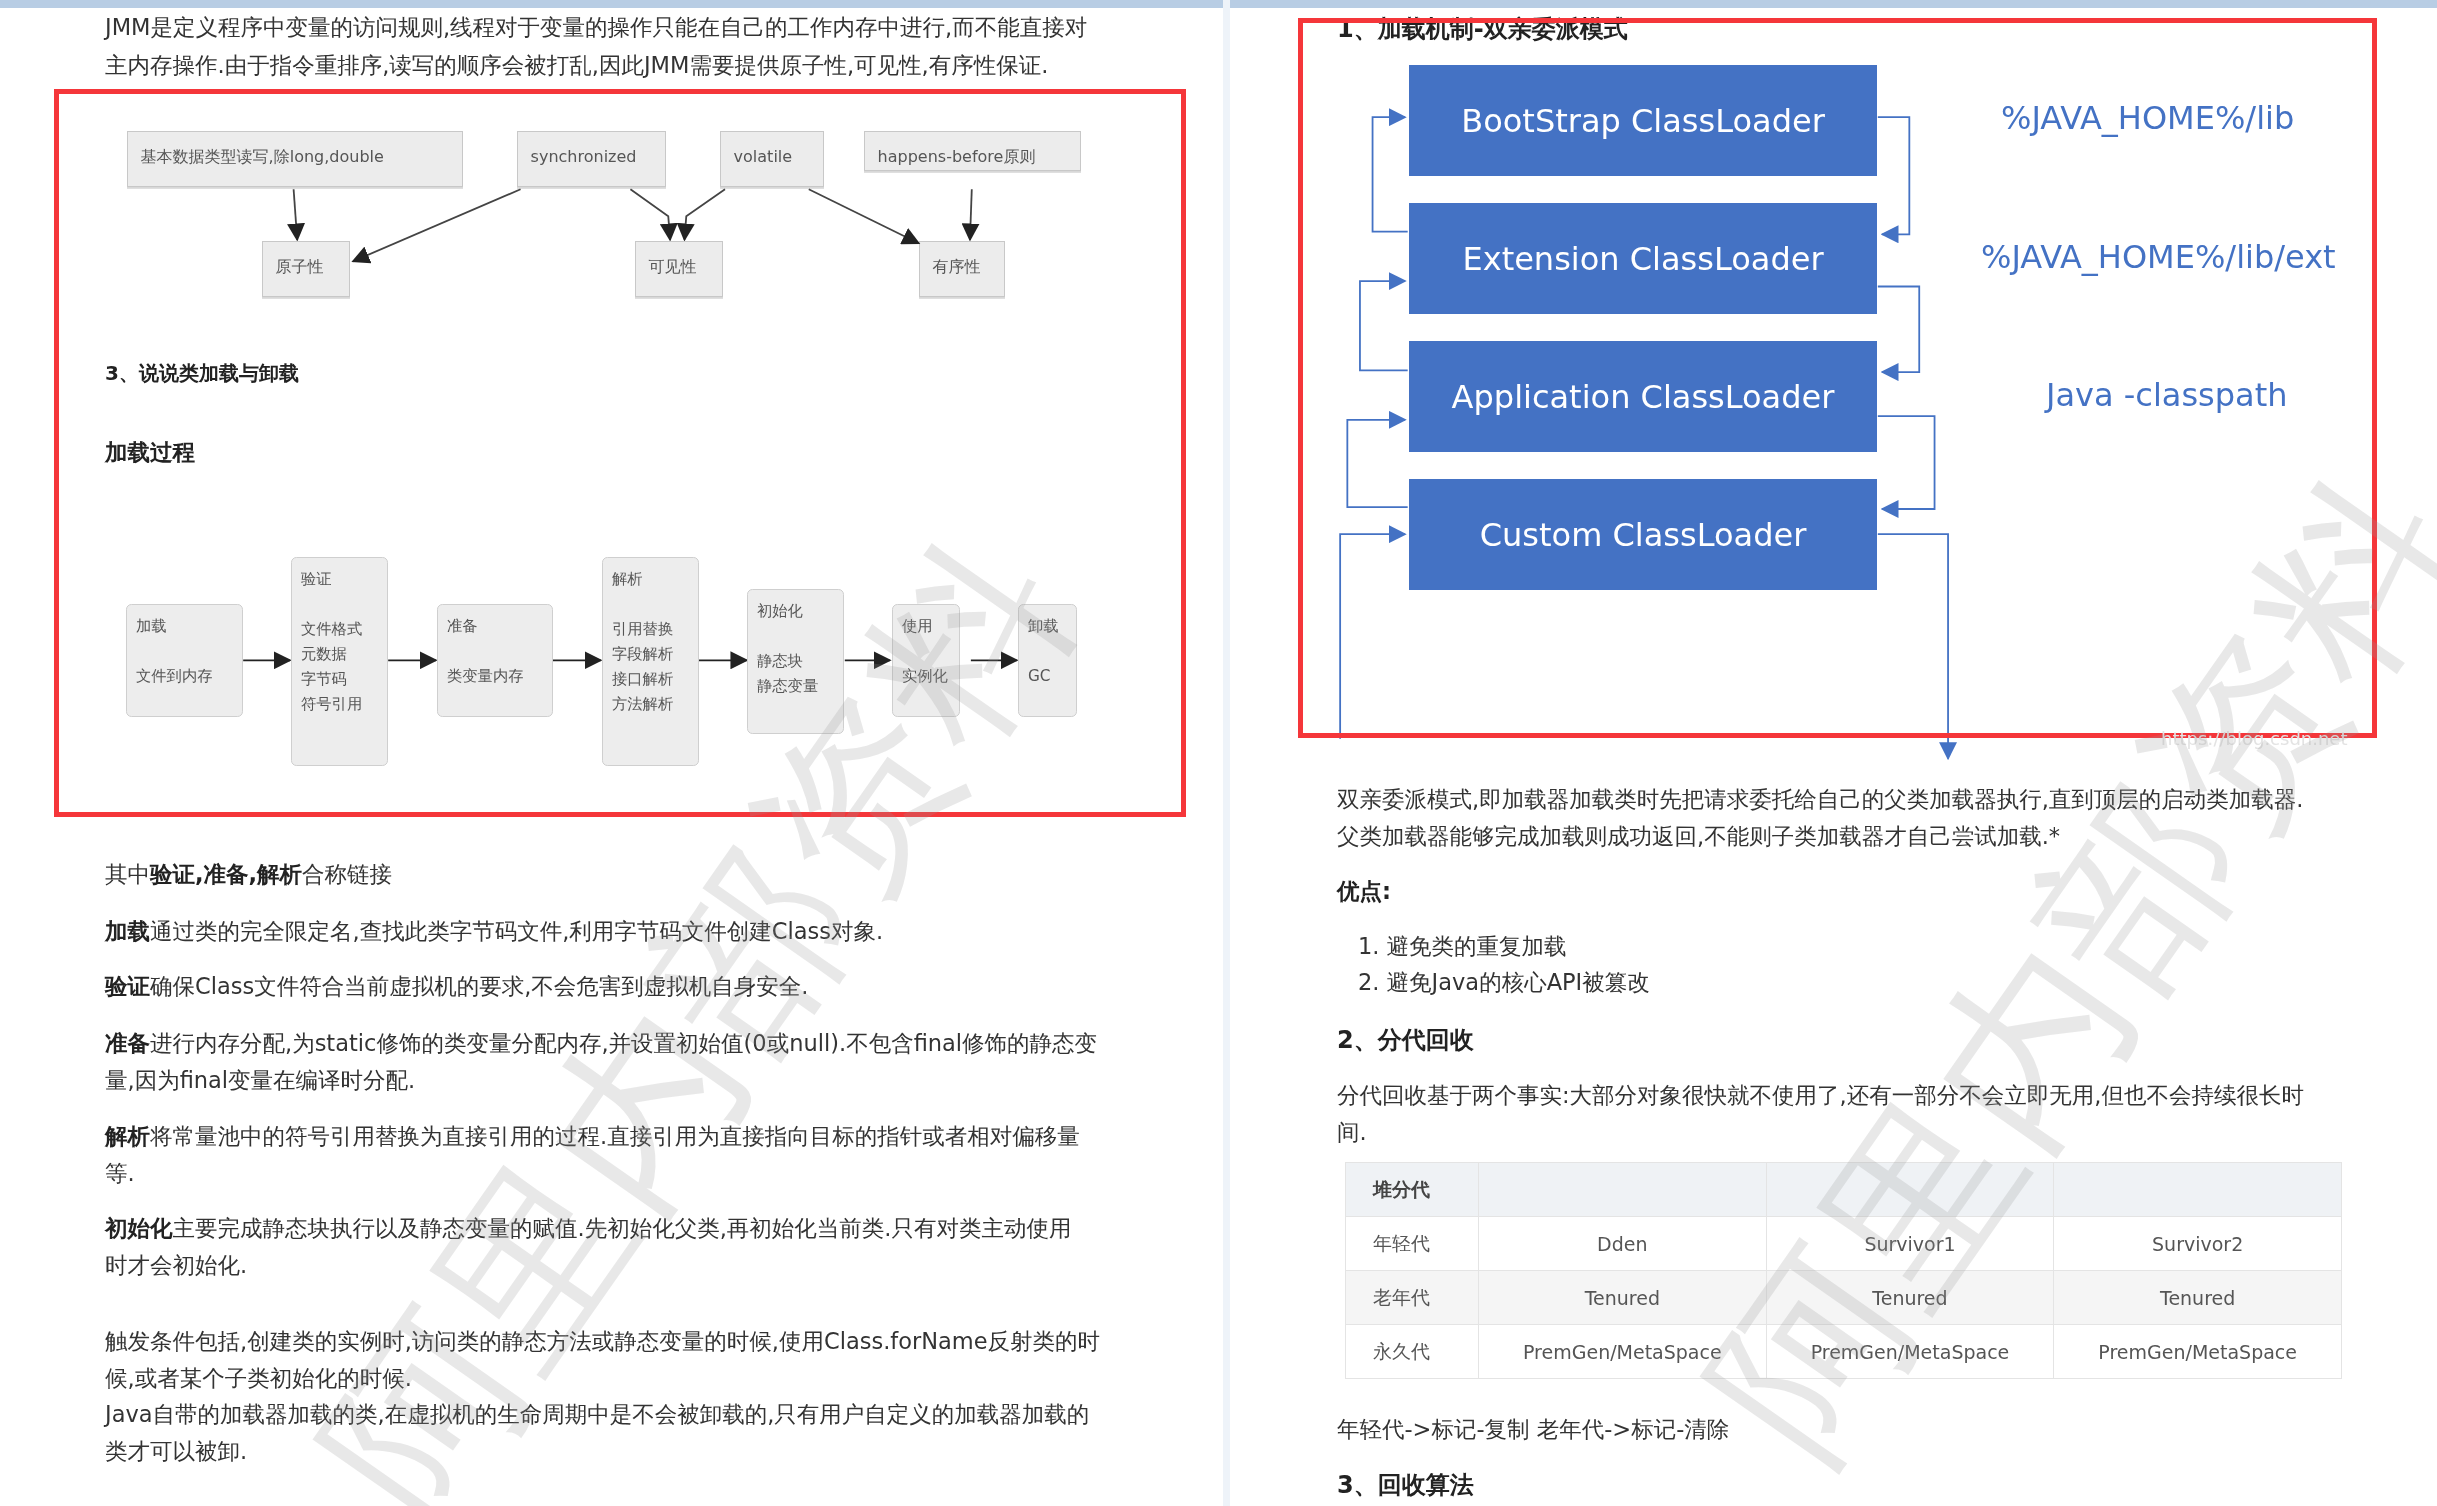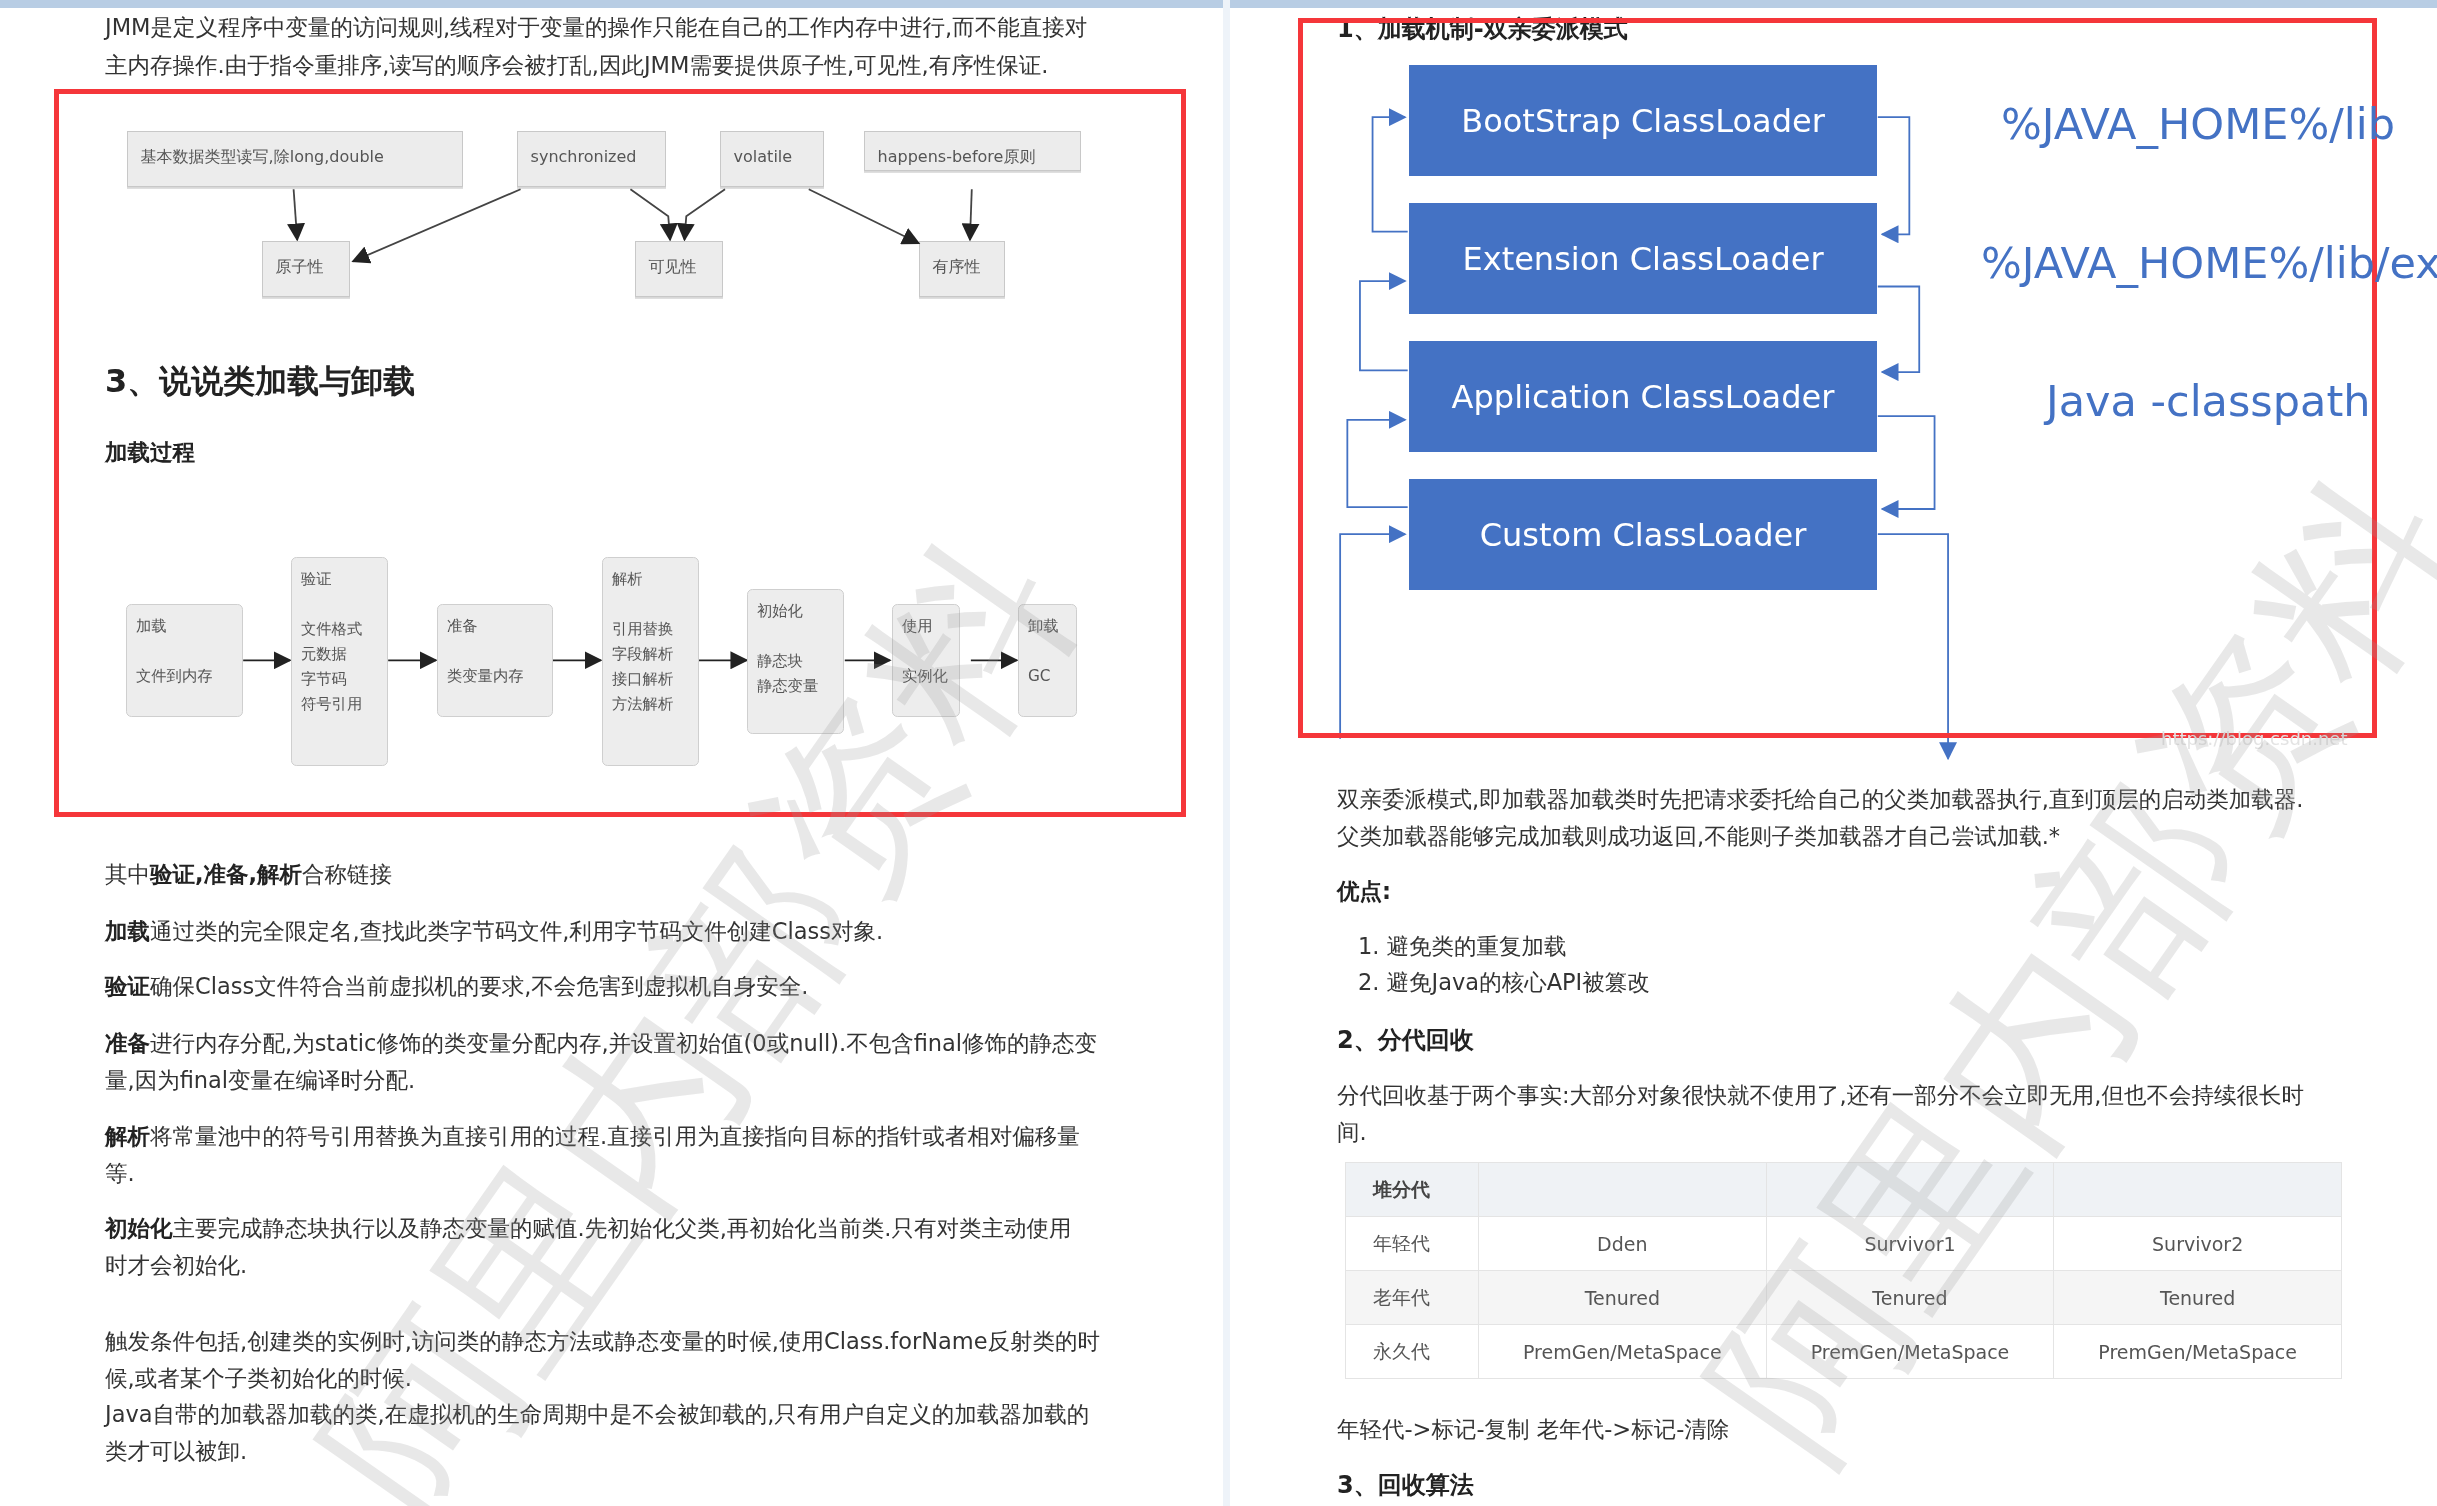--- a/index.html
+++ b/index.html
@@ -4,33 +4,33 @@
 <style>
   html, body { margin:0; padding:0; }
   body {
     width:2438px; height:1507px; position:relative; overflow:hidden;
     background:#ffffff; font-family:"DejaVu Sans", "Liberation Sans", sans-serif; color:#333333;
   }
   .topbar { position:absolute; left:0; top:0; width:2438px; height:8px; background:#b8cde4; }
   .divider { position:absolute; left:1223px; top:0; width:7.2px; height:1507px; background:#eef3f9; }
   .para { position:absolute; font-size:22.5px; line-height:37px; color:#333; white-space:nowrap; }
   .para b { font-weight:bold; color:#222; }
-  .h2 { position:absolute; font-size:32px; font-weight:bold; color:#222; }
+  .h2 { position:absolute; font-size:20px; font-weight:bold; color:#222; }
   .h4 { position:absolute; font-size:22.5px; font-weight:bold; color:#222; }
   .redbox { position:absolute; border:5.4px solid #f5363a; box-sizing:border-box; }
 
   
   .gbox { position:absolute; background:#ececec; border:0.9px solid #c8c8c8; box-shadow:0 1.8px 0 #d8d8d8; font-size:16px; color:#555; box-sizing:border-box; }
   .gbox span { position:absolute; left:12.6px; }
   .rbox { position:absolute; background:#ededed; border:1.8px solid #cfcfcf; border-radius:5.4px; font-size:15.3px; color:#555; box-sizing:border-box; line-height:25px; padding:9px 0 0 9px; }
   .rbox .sp { height:25px; }
 
   
   .clbox { position:absolute; background:#4472c4; color:#fff; font-size:32px; display:flex; align-items:center; justify-content:center; box-sizing:border-box; }
-  .cllabel { position:absolute; color:#4472c4; font-size:43px; }
+  .cllabel { position:absolute; color:#4472c4; font-size:32px; }
 
   
   table.gen { position:absolute; left:1345px; top:1162px; width:997px; border-collapse:collapse; font-size:19px; color:#555; }
   table.gen td { border:1.8px solid #e4e4e4; height:51px; text-align:center; }
   table.gen td.first { width:104px; text-align:left; padding-left:27px; }
   table.gen tr.head td { background:#eff2f5; }
   table.gen tr.head td.first { font-weight:bold; color:#444; }
   table.gen tr.alt td { background:#f5f5f5; }
 
   .wm { position:absolute; font-family:"DejaVu Serif", serif; font-size:189px; color:rgba(150,150,150,0.22); transform:rotate(-55deg); transform-origin:left top; white-space:nowrap; pointer-events:none; }

